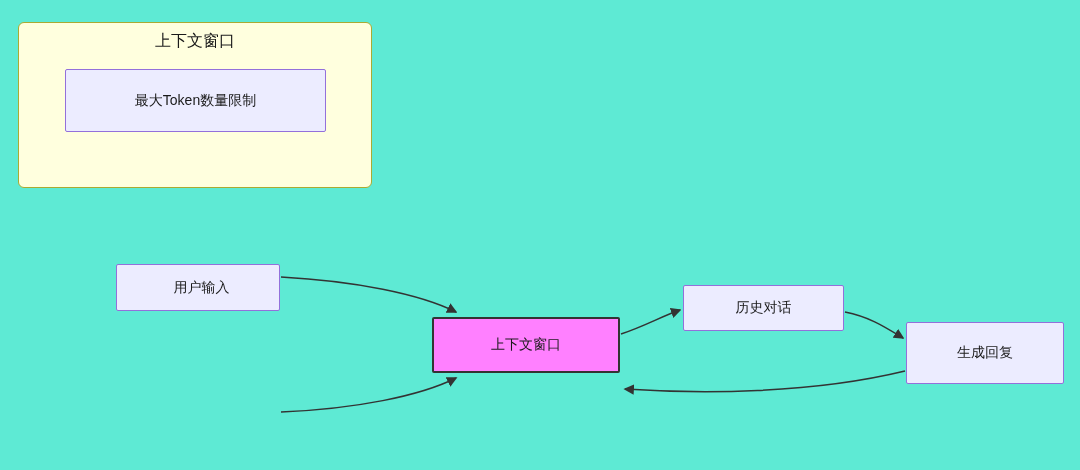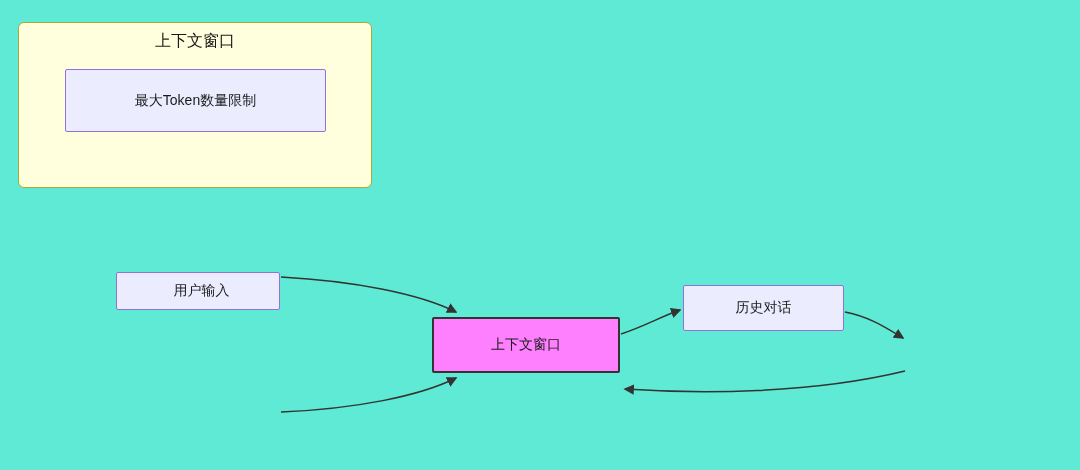--- a/index.html
+++ b/index.html
@@ -74,21 +74,22 @@
         <path d="M0,0 L10,5 L0,10 z" fill="#333333"></path>
       </marker>
     </defs>
     <path class="edge-path" marker-end="url(#arrow)" d="M 281 277 C 355 281, 420 294, 456 312"></path>
     <path class="edge-path" marker-end="url(#arrow)" d="M 281 412 C 355 409, 420 396, 456 378"></path>
     <path class="edge-path" marker-end="url(#arrow)" d="M 621 334 C 645 326, 660 317, 680 310"></path>
     <path class="edge-path" marker-end="url(#arrow)" d="M 845 312 C 870 317, 885 327, 903 338"></path>
     <path class="edge-path" marker-end="url(#arrow)" d="M 905 371 C 810 394, 700 394, 625 389"></path>
   </svg>
 
-  <div class="node" style="left:116px;top:272px;width:164px;height:38px;padding-left:7px;">用户输入</div>
+  <div class="node" style="left:116px;top:264px;width:164px;height:47px;padding-left:7px;">用户输入</div>
 
 
   <div class="node highlight" style="left:432px;top:317px;width:188px;height:56px;">上下文窗口</div>
 
   <div class="node" style="left:683px;top:285px;width:161px;height:46px;">历史对话</div>
 
+  <div class="node" style="left:906px;top:322px;width:158px;height:62px;">生成回复</div>
 
 </div>
 
 </body></html>

